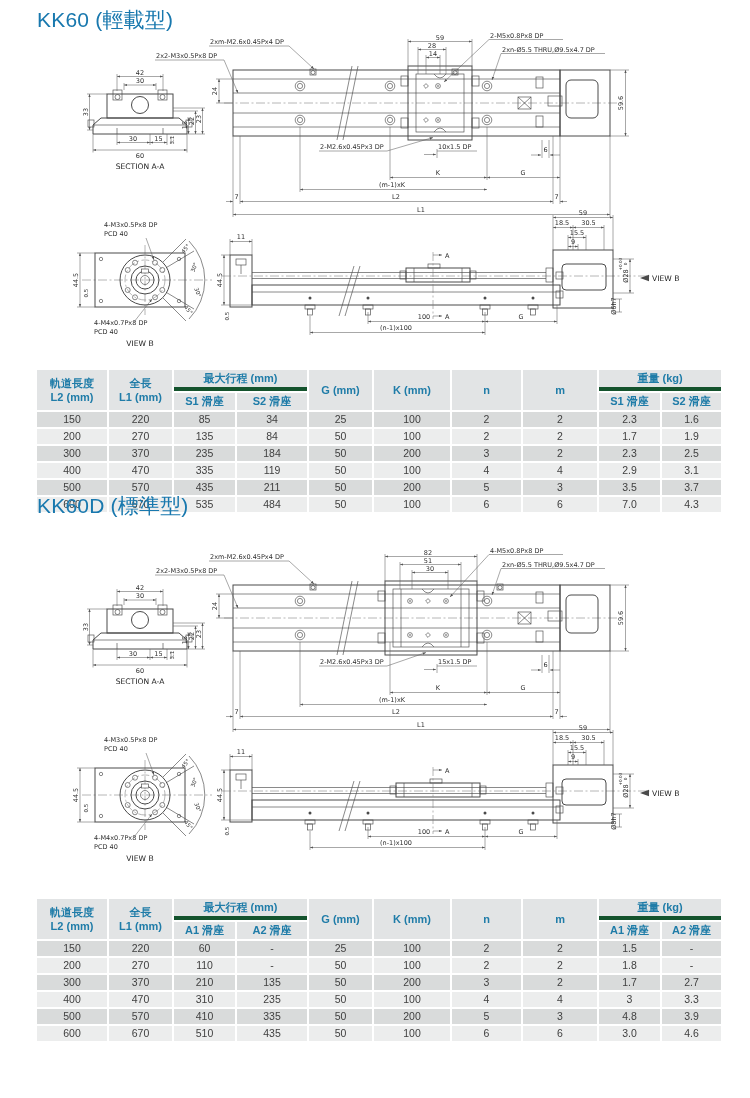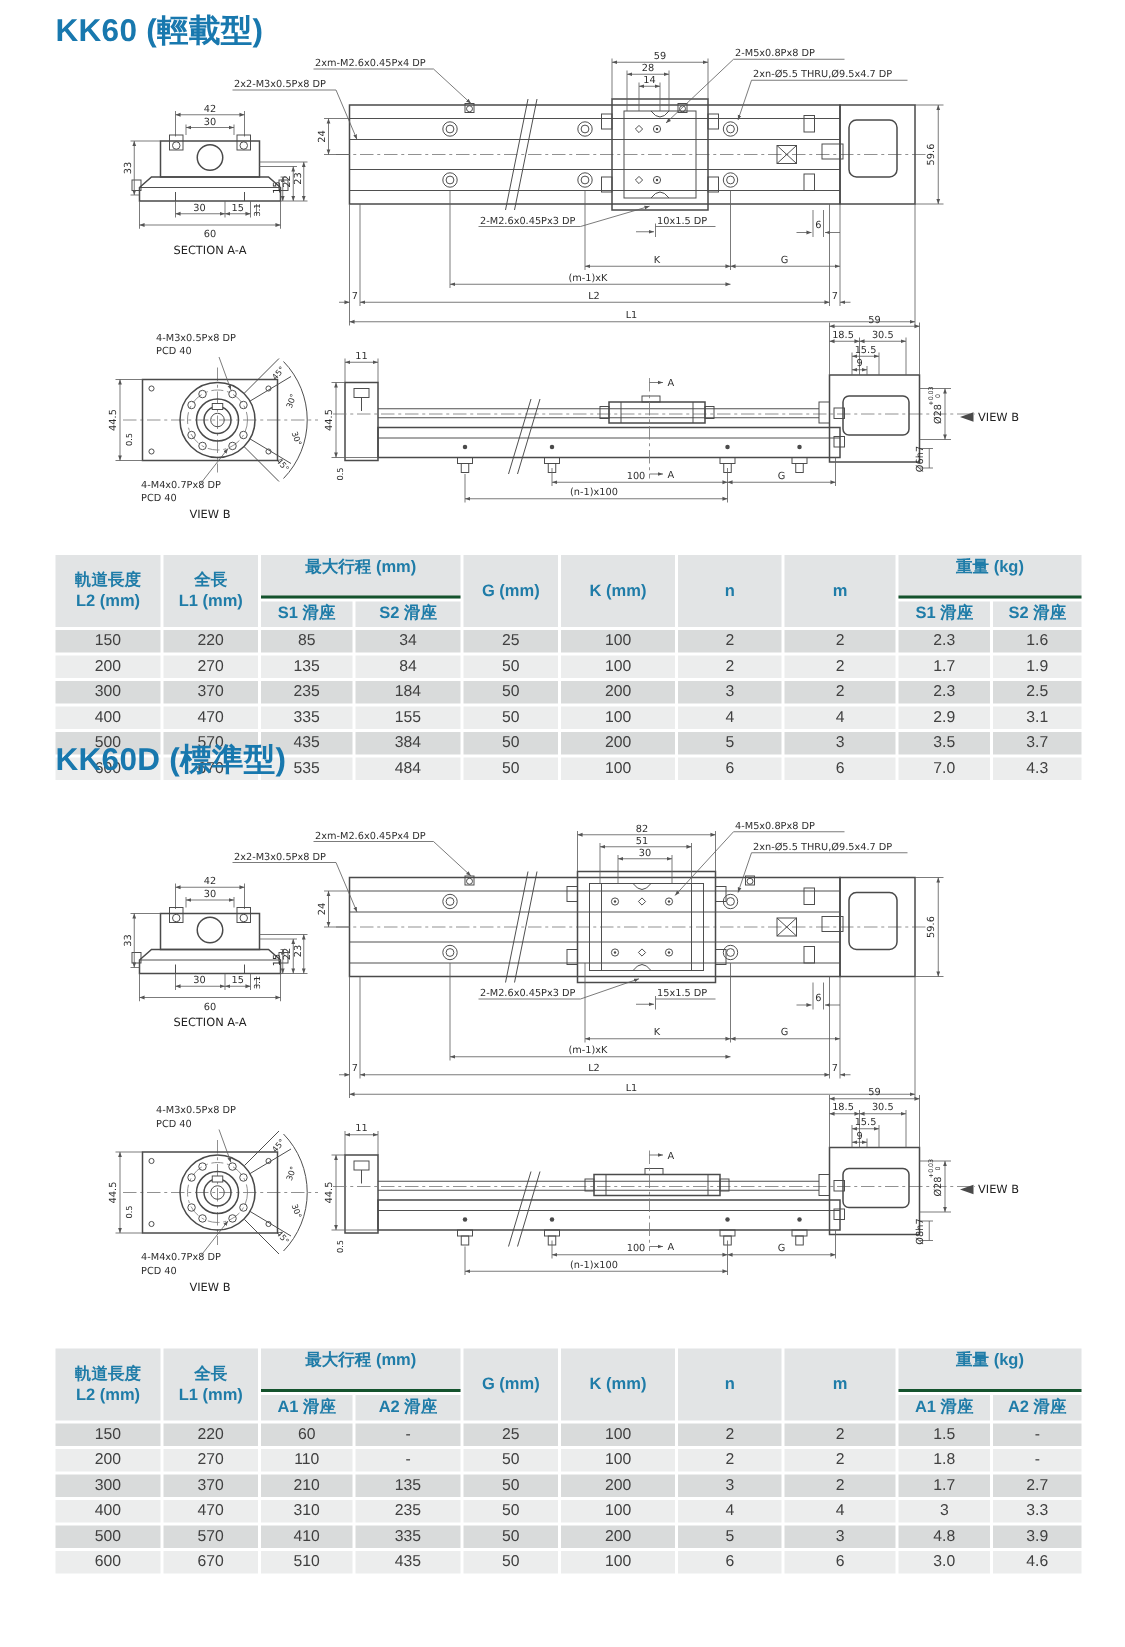--- a/index.html
+++ b/index.html
@@ -1,33 +1,33 @@
 <!DOCTYPE html>
 <html><head>
 <meta charset="utf-8">
 <style>
   html,body{margin:0;padding:0}
   body{width:750px;height:1098px;background:#fff;position:relative;font-family:"Liberation Sans",sans-serif}
-  .title{position:absolute;left:37px;font-size:21px;font-weight:bold;color:#1878AE;letter-spacing:.2px}
+  .title{position:absolute;left:37px;font-size:21px;font-weight:normal;color:#1878AE;letter-spacing:.2px}
   .drw{position:absolute;left:0;width:750px;height:337px}
   svg text{font-family:"DejaVu Sans",sans-serif;font-size:6.5px;fill:#2e2e2e}
   svg text.mid{text-anchor:middle}
   svg text.lbl{font-size:7.6px;fill:#222}
   svg text.s55{font-size:5.5px}
   svg text.tiny{font-size:4.2px}
   .ol{stroke:#4a4a4a;stroke-width:1;fill:none}
   .o2{stroke:#4a4a4a;stroke-width:.65;fill:none}
   .dim{stroke:#5f5f5f;stroke-width:.55;fill:none}
   .cl{stroke:#7a7a7a;stroke-width:.55;fill:none;stroke-dasharray:9 2.5 2 2.5}
   .clc{stroke:#7a7a7a;stroke-width:.55;fill:none;stroke-dasharray:8 2.5 2 2.5}
   .fil{fill:#4a4a4a;stroke:none}
   .wf{fill:#fff}
   .tbl{position:absolute;left:35px;width:681px;table-layout:fixed;border-collapse:separate;border-spacing:2px}
   .tbl th{background:#E2E4E5;color:#1F7CA8;font-size:11px;font-weight:bold;text-align:center;vertical-align:middle;padding:1px 0;line-height:1.3}
-  .tbl th.grp{border-bottom:2px solid #14532d;padding-bottom:12px}
+  .tbl th.grp{border-bottom:4px solid #14532d;padding-bottom:2px}
   .tbl td{font-size:10.5px;color:#404040;text-align:center;padding:1px 0;height:13px}
   .tbl tbody tr:nth-child(odd) td{background:#D9DBDB}
   .tbl tbody tr:nth-child(even) td{background:#ECEDED}
 </style>
 </head>
 <body>
 
 <div class="title" style="top:6px">KK60 (輕載型)</div>
 
 <svg class="drw" style="top:28px" viewBox="0 0 750 337">
@@ -415,33 +415,33 @@
         <td>200</td>
         <td>3</td>
         <td>2</td>
         <td>2.3</td>
         <td>2.5</td>
       </tr>
       <tr>
         <td>400</td>
         <td>470</td>
         <td>335</td>
-        <td>155</td>
+        <td>119</td>
         <td>50</td>
         <td>100</td>
         <td>4</td>
         <td>4</td>
         <td>2.9</td>
         <td>3.1</td>
       </tr>
       <tr>
         <td>500</td>
         <td>570</td>
         <td>435</td>
-        <td>384</td>
+        <td>211</td>
         <td>50</td>
         <td>200</td>
         <td>5</td>
         <td>3</td>
         <td>3.5</td>
         <td>3.7</td>
       </tr>
       <tr>
         <td>600</td>
         <td>670</td>

